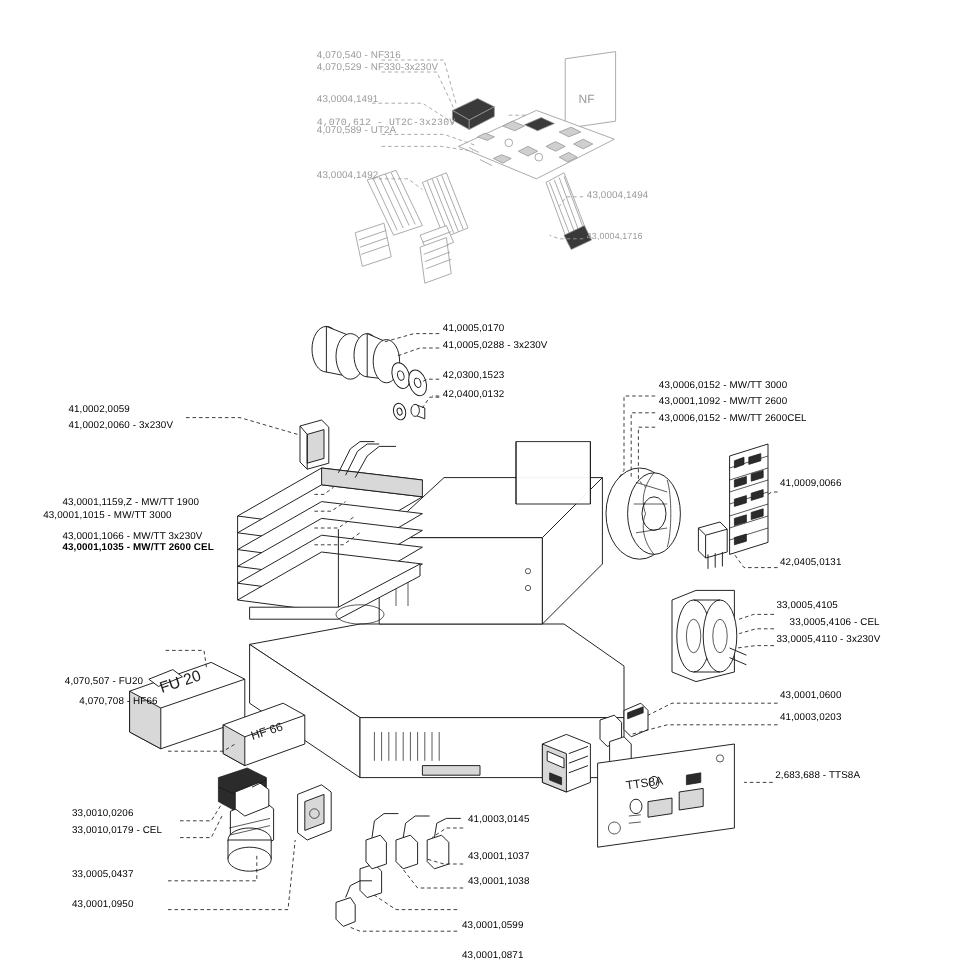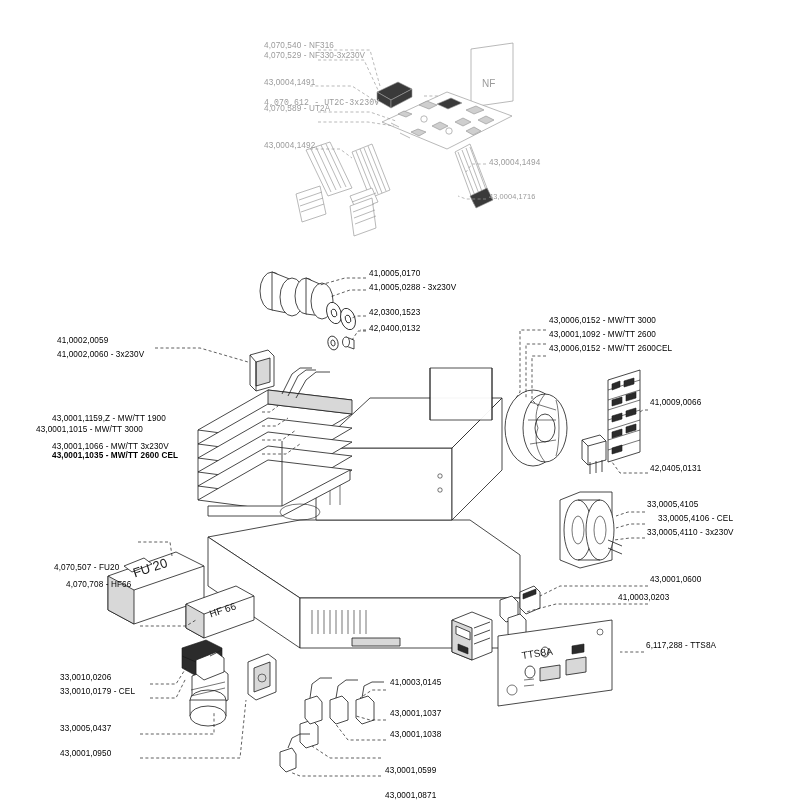--- a/index.html
+++ b/index.html
@@ -358,22 +358,22 @@
     <div class="lbl" style="left:52px; top:442px;">43,0001,1066 - MW/TT 3x230V</div>
 
     <div class="lbl" style="left:647px; top:500px;">33,0005,4105</div>
     <div class="lbl" style="left:647px; top:514px;margin-left:11px;">33,0005,4106 - CEL</div>
     <div class="lbl" style="left:647px; top:528px;">33,0005,4110 - 3x230V</div>
 
     <div class="lbl" style="left:54px; top:532px;margin-top:31px;">4,070,507 - FU20</div>
     <div class="lbl" style="left:54px; top:580px;margin-left:12px;">4,070,708 - HF66</div>
 
     <div class="lbl" style="left:650px; top:575px;">43,0001,0600</div>
-    <div class="lbl" style="left:618px; top:593px;">41,0003,0203</div>
-    <div class="lbl" style="left:646px; top:641px;">6,117,288 - TTS8A</div>
+    <div class="lbl" style="left:650px; top:593px;">41,0003,0203</div>
+    <div class="lbl" style="left:646px; top:641px;">2,683,688 - TTS8A</div>
 
     <div class="lbl" style="left:60px; top:673px;">33,0010,0206</div>
     <div class="lbl" style="left:60px; top:687px;">33,0010,0179 - CEL</div>
     <div class="lbl" style="left:60px; top:724px;">33,0005,0437</div>
     <div class="lbl" style="left:60px; top:749px;">43,0001,0950</div>
 
     <div class="lbl" style="left:390px; top:678px;">41,0003,0145</div>
     <div class="lbl" style="left:390px; top:709px;">43,0001,1037</div>
     <div class="lbl" style="left:390px; top:730px;text-align:right;">43,0001,1038</div>
     <div class="lbl" style="left:385px; top:748px;margin-top:43px;">43,0001,0871</div>

